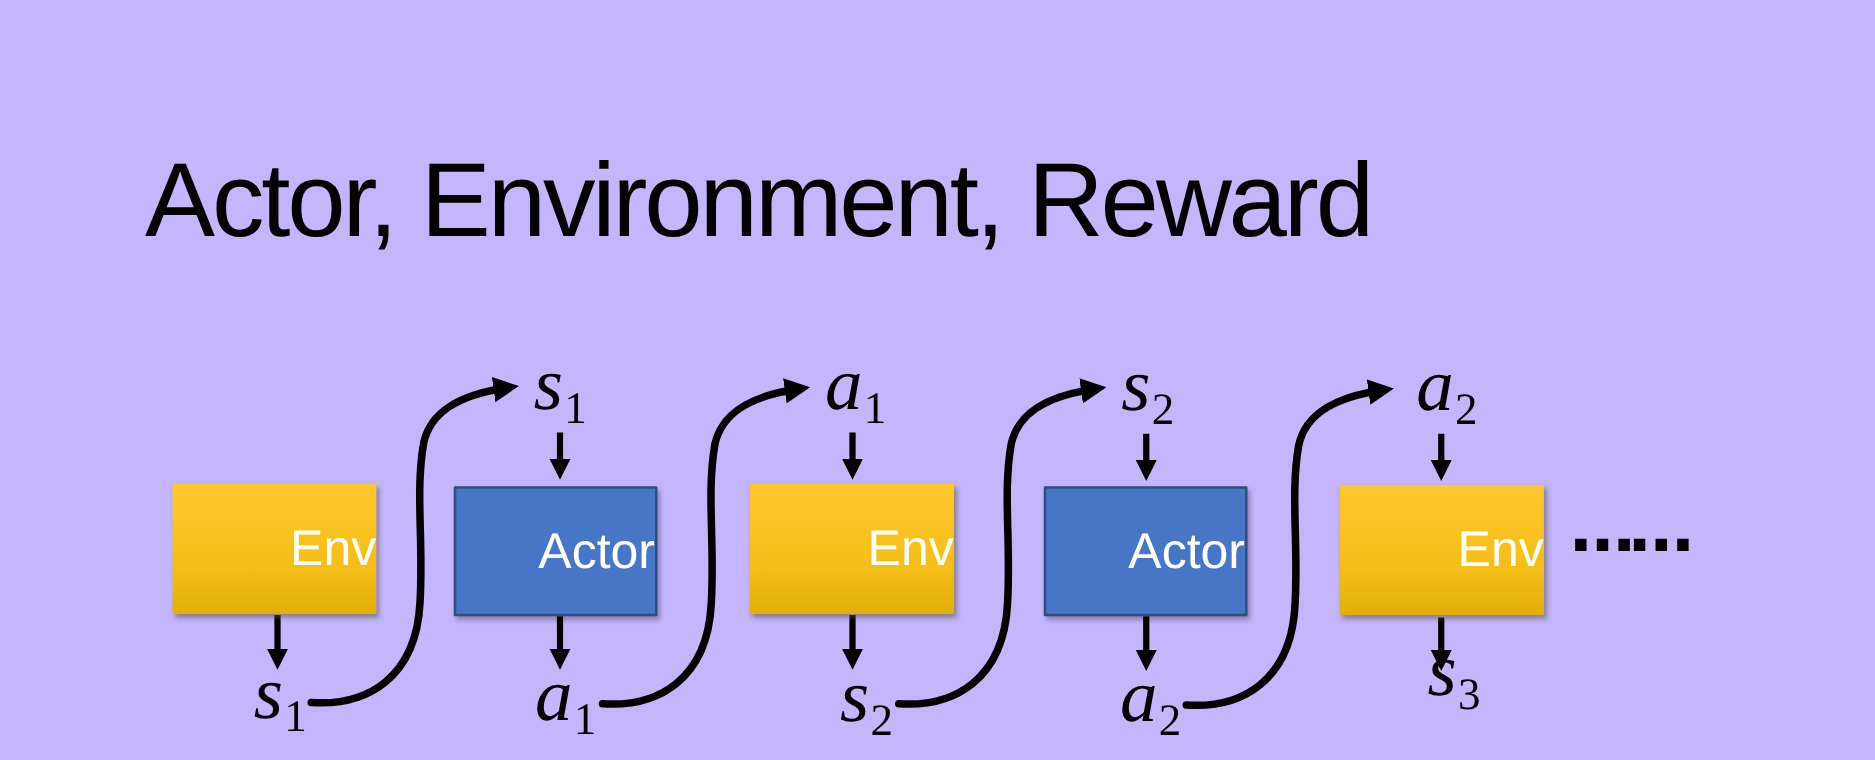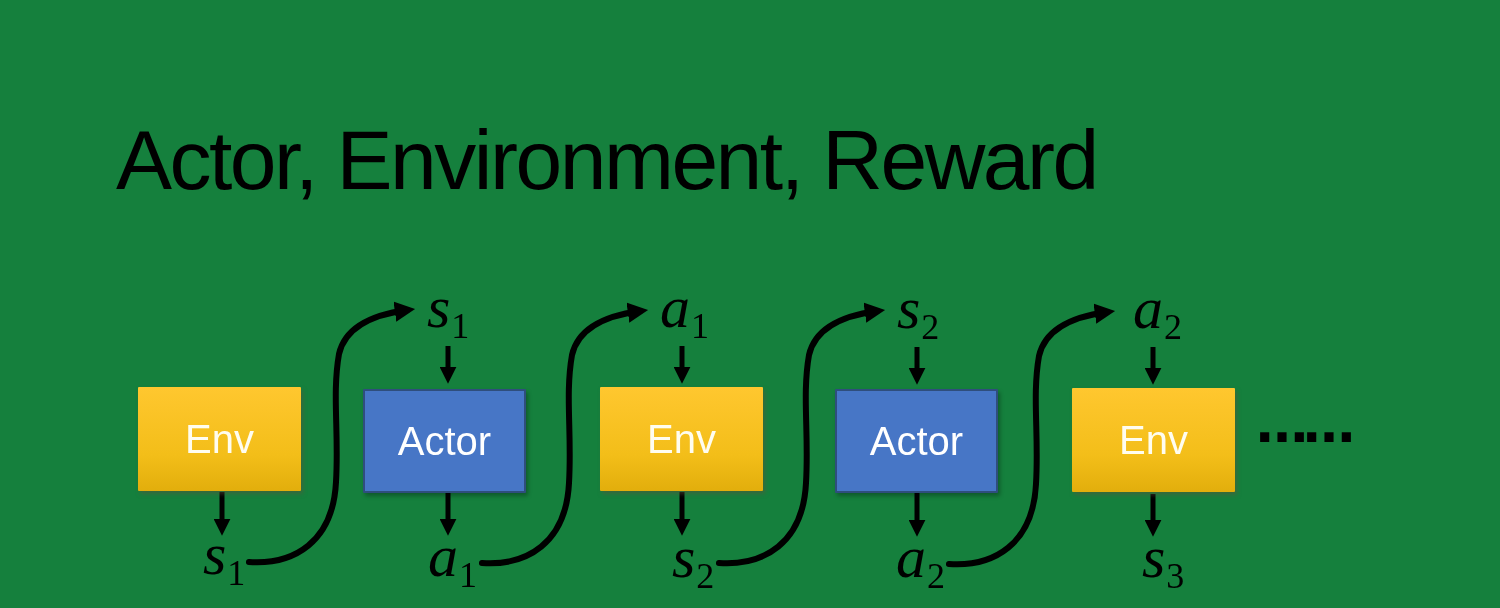--- a/index.html
+++ b/index.html
@@ -1,34 +1,34 @@
 <!DOCTYPE html>
 <html style="--env-gradient-top: #FFC72F; --env-gradient-bottom: #E2AE0C; --env-text: #FFFDF0; --actor-fill: #4776C6; --actor-border: #2F4E7D; --actor-text: #FFFFFF; --arrow-color: #000000;"><head>
 <meta charset="utf-8">
 <style>
   html,body { margin:0; padding:0; background:#fff; }
   .slide {
     position:relative; width:1500px; height:608px;
-    background:#15803d; overflow:hidden;
+    background:#c4b5fd; overflow:hidden;
     font-family:"Liberation Sans", sans-serif;
   }
   .title {
     position:absolute; left:116px; top:118px; margin:0;
     font-family:"Liberation Sans", sans-serif;
     font-size:84px; font-weight:300; letter-spacing:-2.5px;
     line-height:1; color:#000; white-space:nowrap;
   }
   .diagram { position:absolute; inset:0; }
   .arrows { position:absolute; left:0; top:0; pointer-events:none; }
   .ar { stroke:var(--arrow-color,#000); fill:none; }
   .ahead { fill:var(--arrow-color,#000); }
 
   .box {
     position:absolute; width:163px; height:104px; box-sizing:border-box;
-    display:flex; align-items:center; justify-content:center;
+    display:flex; align-items:center; justify-content:flex-end;
     font-size:40px; line-height:1; border-radius:1px;
   }
   .box.env {
     background:linear-gradient(180deg, var(--env-gradient-top,#FFC72F) 0%, #F3BE19 65%, var(--env-gradient-bottom,#E2AE0C) 100%);
     color:var(--env-text,#FFFDF0);
     box-shadow:2px 3px 4px rgba(90,82,60,0.55);
   }
   .box.actor {
     background:var(--actor-fill,#4776C6);
     border:2px solid var(--actor-border,#2F4E7D);
@@ -103,17 +103,17 @@
 
     <div class="mlbl" style="left:427px;  top:277px;"><span class="mb">s</span><span class="ms">1</span></div>
     <div class="mlbl" style="left:660px;  top:277px;"><span class="mb">a</span><span class="ms">1</span></div>
     <div class="mlbl" style="left:897px;  top:278px;"><span class="mb">s</span><span class="ms">2</span></div>
     <div class="mlbl" style="left:1133px; top:278px;"><span class="mb">a</span><span class="ms">2</span></div>
 
     <div class="mlbl" style="left:203px;  top:524px;"><span class="mb">s</span><span class="ms">1</span></div>
     <div class="mlbl" style="left:428px;  top:526px;"><span class="mb">a</span><span class="ms">1</span></div>
     <div class="mlbl" style="left:672px;  top:527px;"><span class="mb">s</span><span class="ms">2</span></div>
     <div class="mlbl" style="left:896px;  top:527px;"><span class="mb">a</span><span class="ms">2</span></div>
-    <div class="mlbl" style="left:1142px; top:527px;"><span class="mb">s</span><span class="ms">3</span></div>
+    <div class="mlbl" style="left:1142px; top:506px;"><span class="mb">s</span><span class="ms">3</span></div>
 
     <div class="dots">……</div>
   </div>
 </div>
 
 </body></html>

